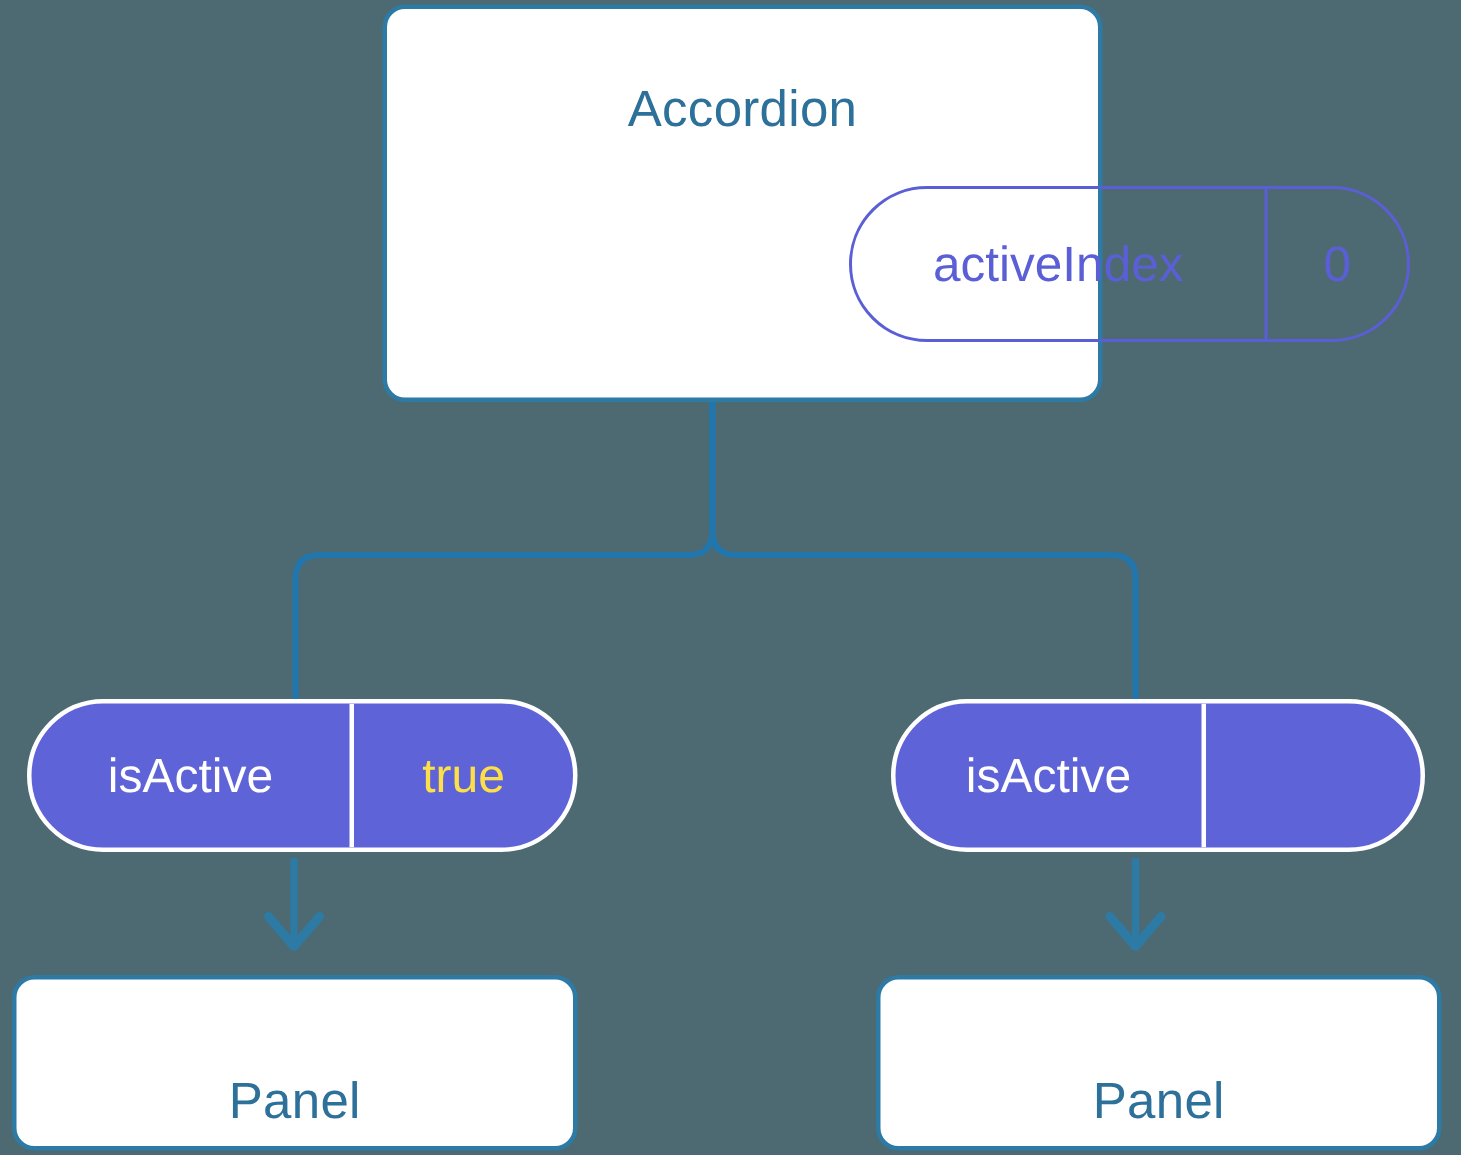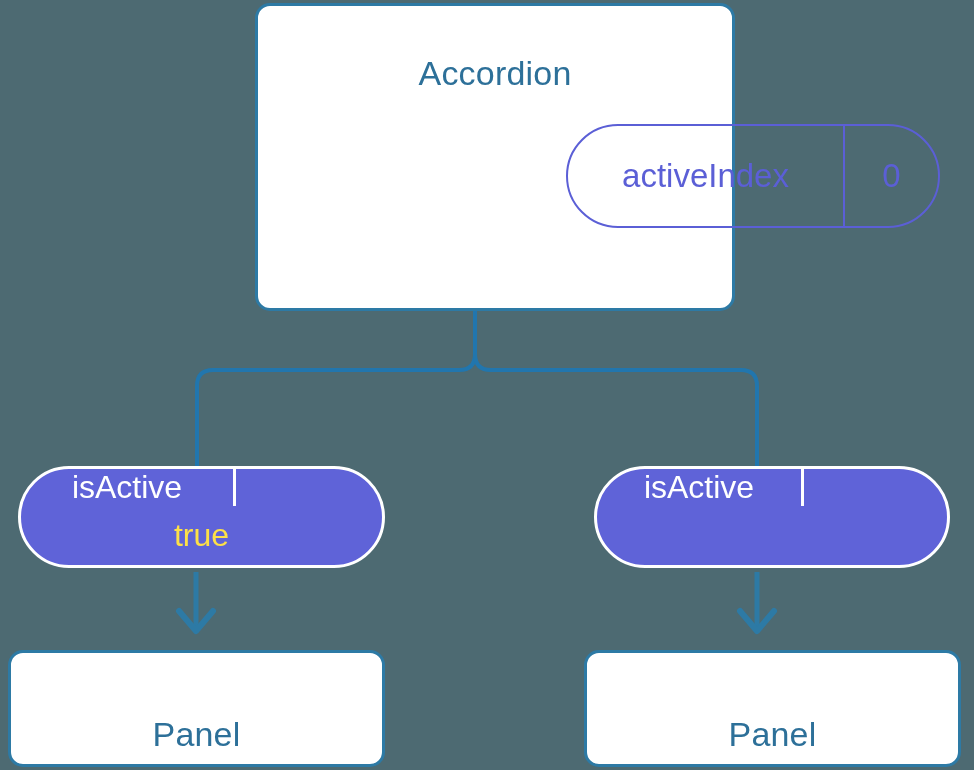--- a/index.html
+++ b/index.html
@@ -48,21 +48,21 @@
     font-weight: 400;
     letter-spacing: 0.2px;
     line-height: 1;
   }
 
   
   #accordion-node {
     left: 255px;
     top: 3px;
     width: 480px;
-    height: 308px;
+    height: 265px;
   }
   #accordion-node .card-title {
     margin-top: 50px;
   }
 
   
   .pill {
     display: flex;
     align-items: stretch;
     box-sizing: border-box;
@@ -100,21 +100,20 @@
     font-size: 33px;
   }
 
   
   .pill-filled {
     position: absolute;
     height: 102px;
     background: #5f63d8;
     border: 3px solid #ffffff;
     z-index: 2;
-    flex-direction: column;
   }
   .pill-filled .pill-key {
     color: #ffffff;
     font-size: 32px;
     border-right: 3px solid #ffffff;
   }
   .pill-filled .pill-value {
     flex: 1;
     color: #fde047;
     font-size: 32px;

